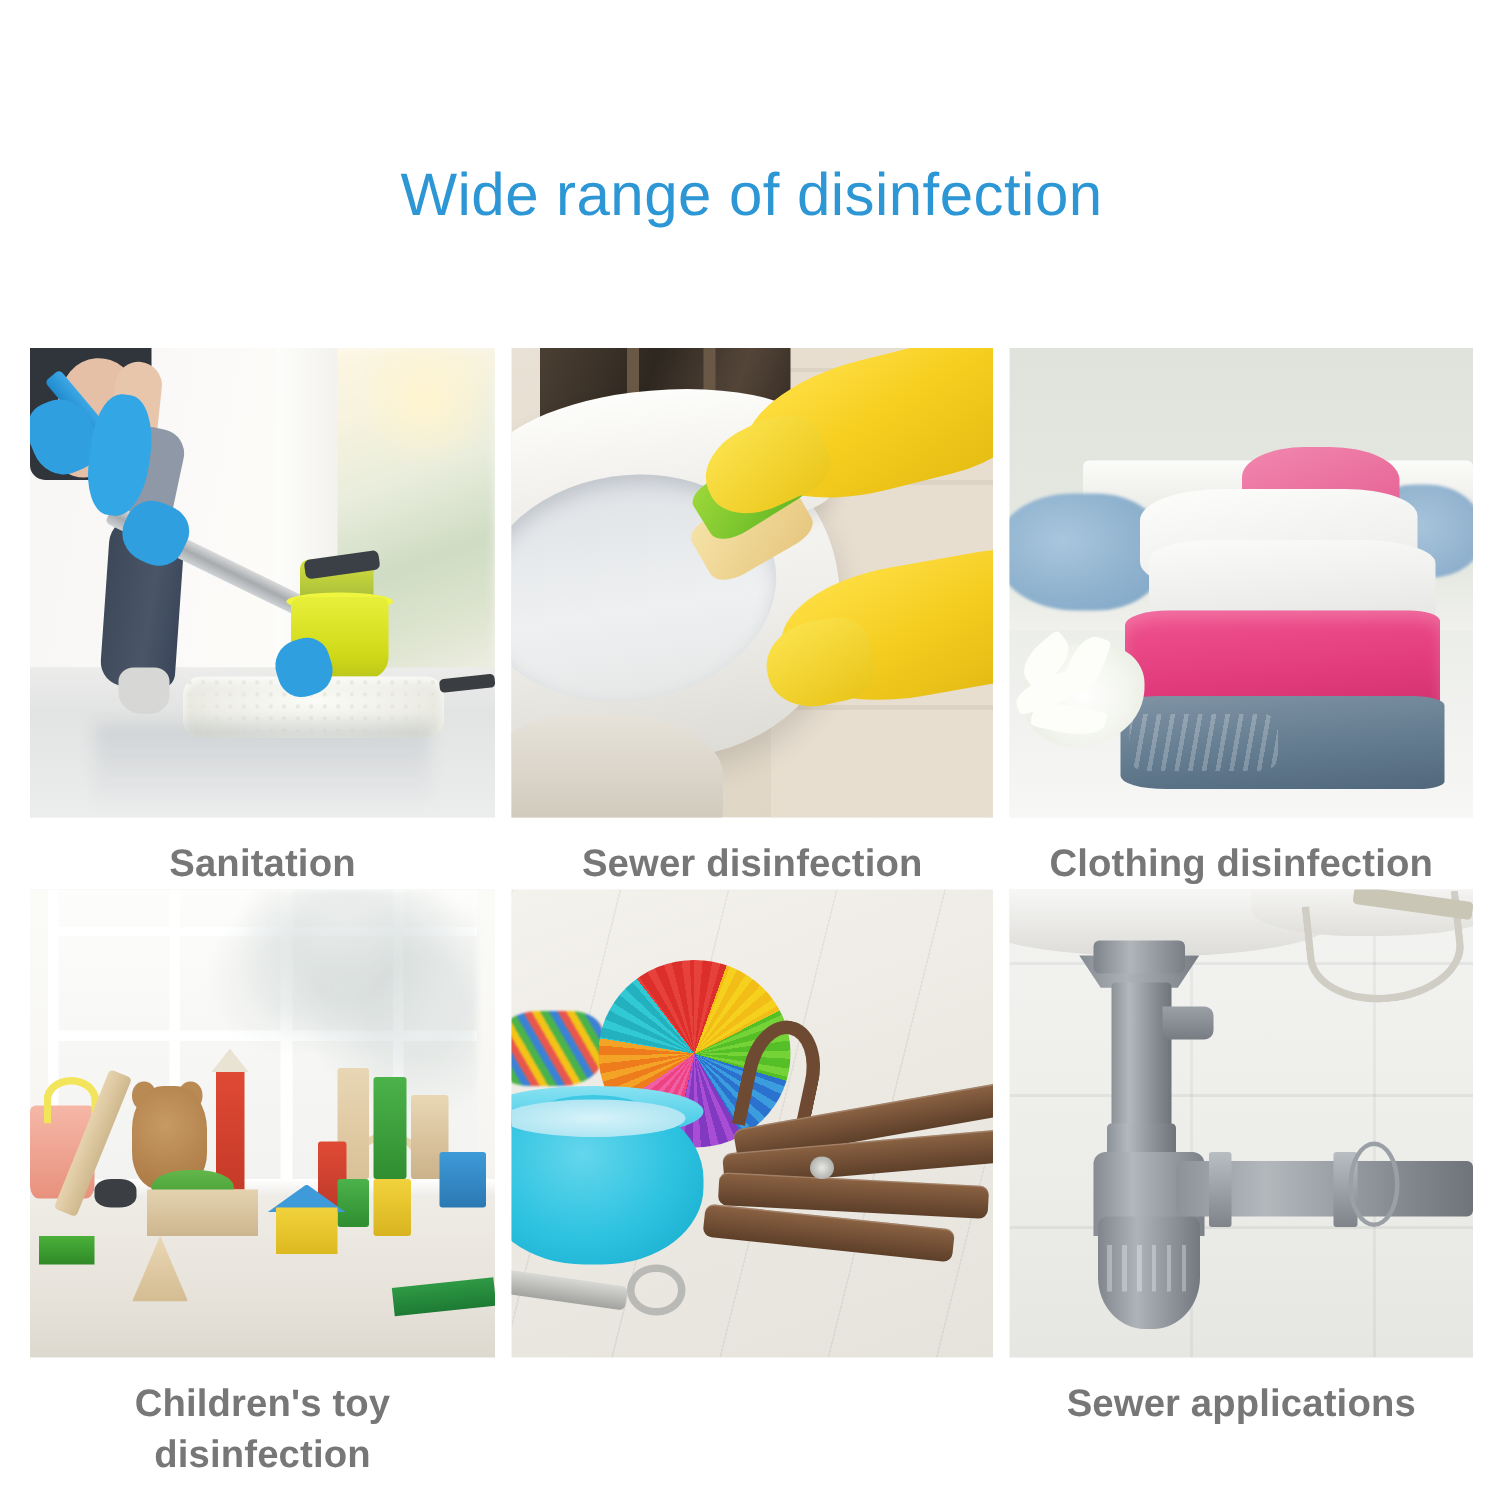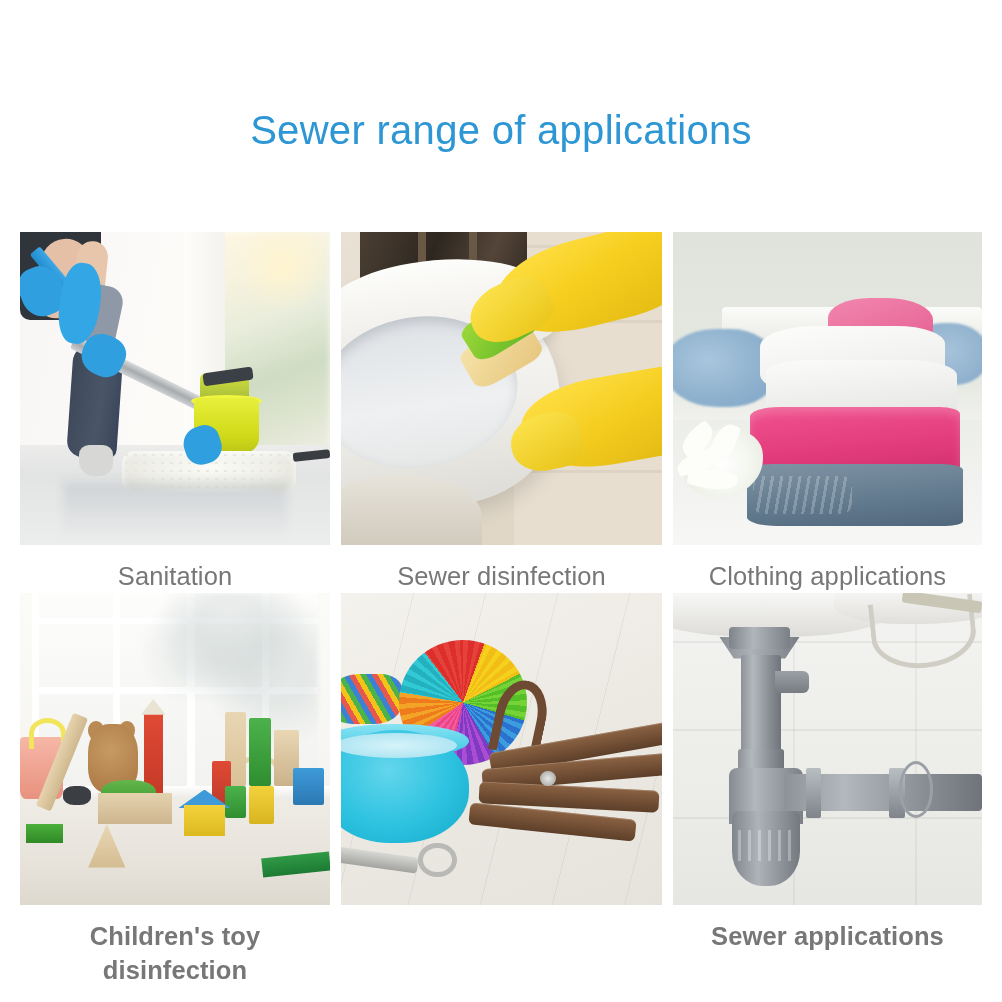--- a/index.html
+++ b/index.html
@@ -51,21 +51,21 @@
     display: block;
     text-align: center;
     color: #777777;
     font-size: 25.5px;
     font-weight: 400;
     line-height: 34px;
     padding-top: 13px;
     padding-bottom: 10px;
     letter-spacing: 0.1px;
   }
-  .cell.row1 .caption { height: 48px; padding-top: 14px; }
+  .cell.row1 .caption { height: 48px; padding-top: 14px; font-weight: bold; }
   .cell.row2 .caption { padding-top: 14px; font-weight: bold; }
   .cap2 { white-space: pre-line; }
 
   
   .scene { position: absolute; inset: 0; }
 
   
   .s1 { background: linear-gradient(180deg,#f4f3f1 0%, #efeeec 52%, #e9e9e7 70%, #e6e7e6 100%); }
   .s1 .wall { position:absolute; left:0; top:0; width:100%; height:68%;
     background: linear-gradient(100deg,#f7f6f4 0%,#fbfaf8 40%,#fdfcf8 60%,#f6f5f0 100%); }
@@ -340,21 +340,21 @@
     border: 5px solid #cfcdc4; border-radius: 0 0 60% 60%; border-top:none;
     transform: rotate(-6deg); }
   .s6 .hose2 { position:absolute; right:0%; top:1%; width:26%; height:4%;
     background:#c9c6b5; border-radius:3px; transform: rotate(8deg); }
 </style>
 </head>
 <body>
 
 <div class="page">
 
-  <div class="headline">Sewer range of applications</div>
+  <div class="headline">Wide range of disinfection</div>
 
   <div class="grid">
 
     <div class="cell row1">
       <div class="thumb">
         <div class="scene s1">
           <div class="wall"></div>
           <div class="window"></div>
           <div class="winglow"></div>
           <div class="pillar"></div>
@@ -419,21 +419,21 @@
           <div class="pinkfold"></div>
           <div class="greyfold"></div>
           <div class="ribs"></div>
           <div class="lily"></div>
           <div class="petal p1"></div>
           <div class="petal p2"></div>
           <div class="petal p3"></div>
           <div class="petal p4"></div>
         </div>
       </div>
-      <span class="caption">Clothing applications</span>
+      <span class="caption">Clothing disinfection</span>
     </div>
 
     <div class="cell row2">
       <div class="thumb">
         <div class="scene s4">
           <div class="winpane"></div>
           <div class="mull" style="left:4%;top:0;width:2%;height:62%"></div>
           <div class="mull" style="left:30%;top:0;width:2.4%;height:62%"></div>
           <div class="mull" style="left:54%;top:0;width:2.4%;height:62%"></div>
           <div class="mull" style="left:78%;top:0;width:2.4%;height:62%"></div>

